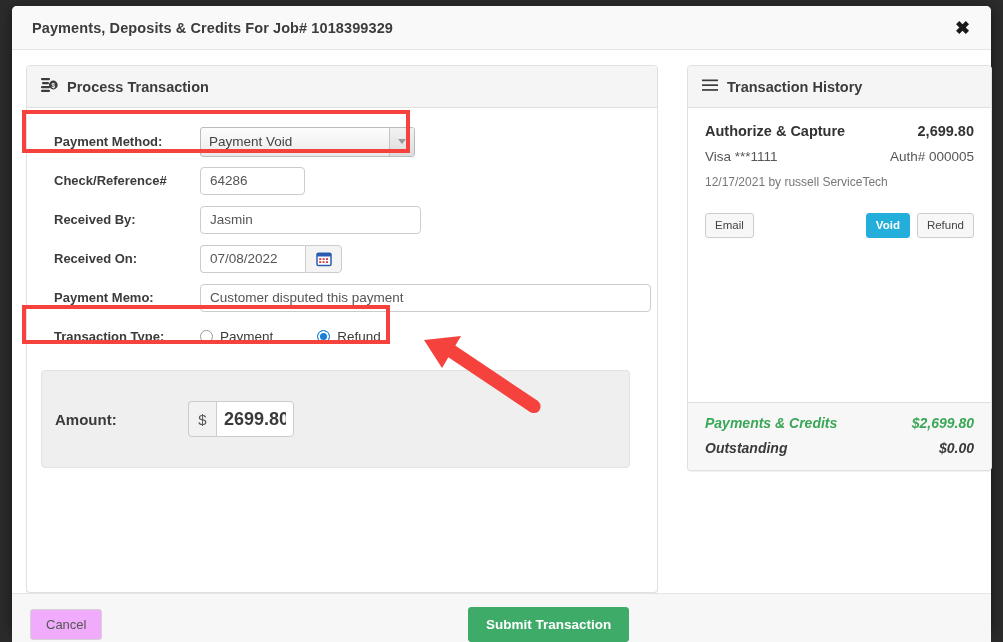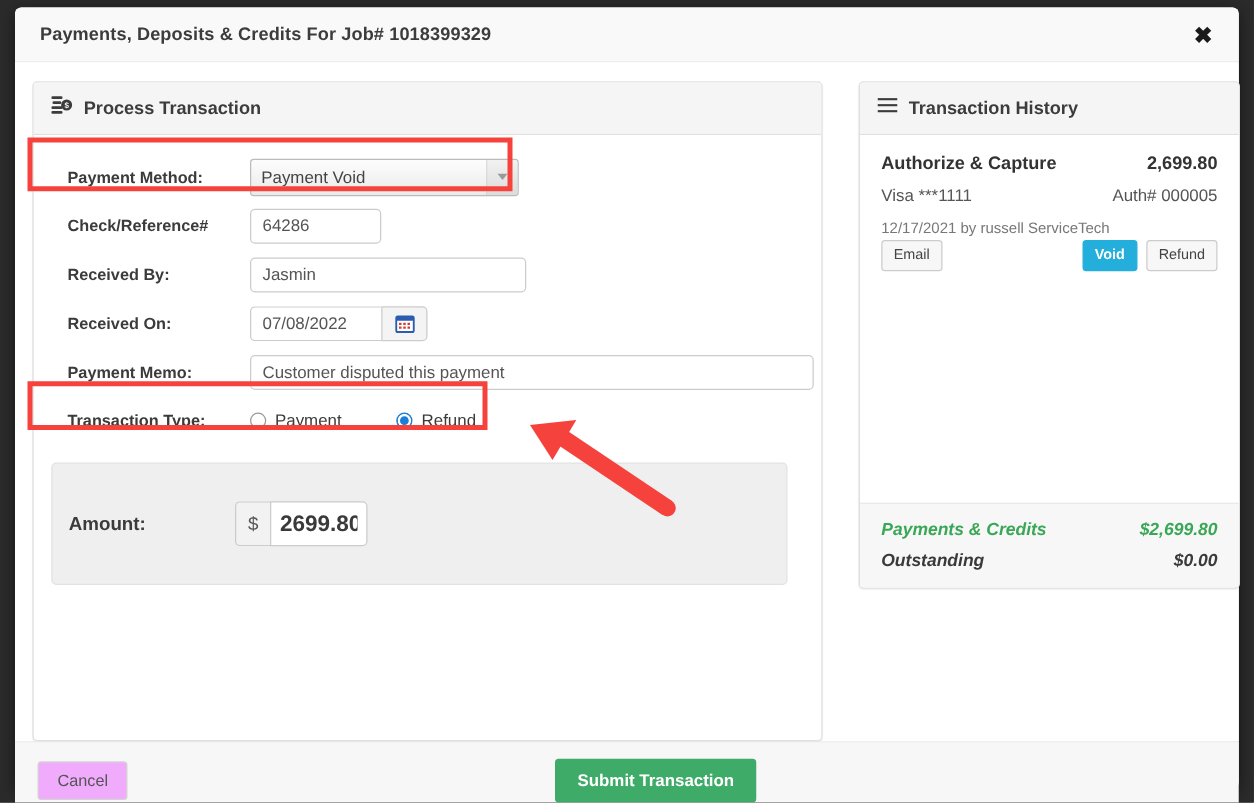--- a/index.html
+++ b/index.html
@@ -300,21 +300,21 @@
     display: flex;
     justify-content: space-between;
     align-items: baseline;
     font-size: 13.5px;
     color: #555;
     margin-bottom: 11px;
   }
   .hist-row3 {
     font-size: 12px;
     color: #777;
-    margin-bottom: 3px;
+    margin-bottom: 24px;
   }
   .hist-actions {
     display: flex;
     align-items: center;
     gap: 7px;
   }
   .btn-sm {
     font-family: "Liberation Sans", sans-serif;
     font-size: 11.5px;
     padding: 5px 9px;
@@ -360,21 +360,21 @@
     font-size: 13px;
     color: #555;
     background: #f0abfc;
     border: 1px solid #d3d3d3;
     border-radius: 3px;
     padding: 7px 15px;
     cursor: pointer;
   }
   .btn-submit {
     position: absolute;
-    left: 432px;
+    left: 456px;
     font-family: "Liberation Sans", sans-serif;
     font-size: 13.5px;
     font-weight: bold;
     color: #fff;
     background: #3fab68;
     border: 1px solid #3fab68;
     border-radius: 3px;
     padding: 9px 17px;
     cursor: pointer;
   }

